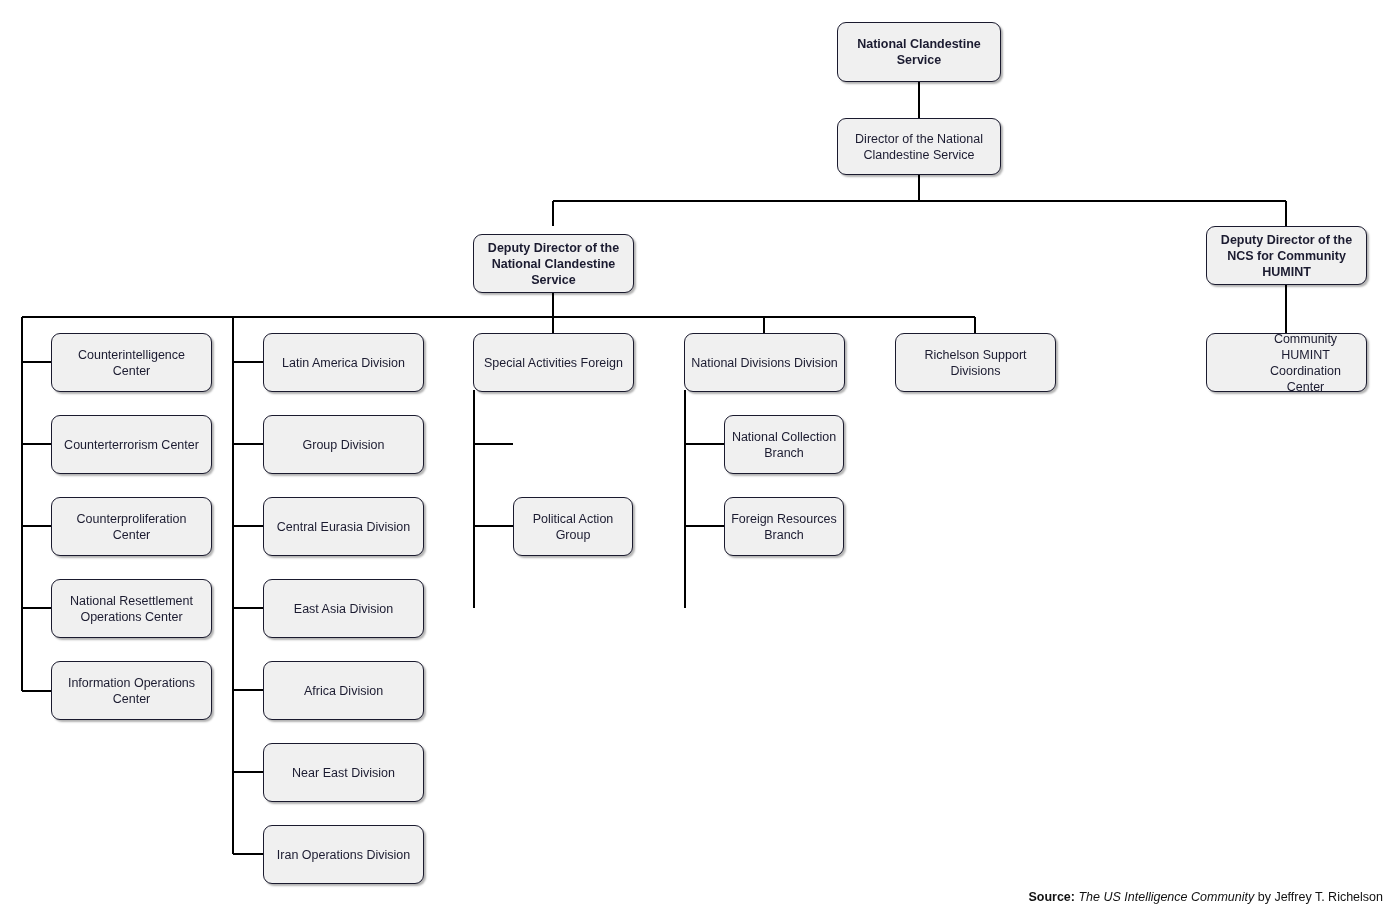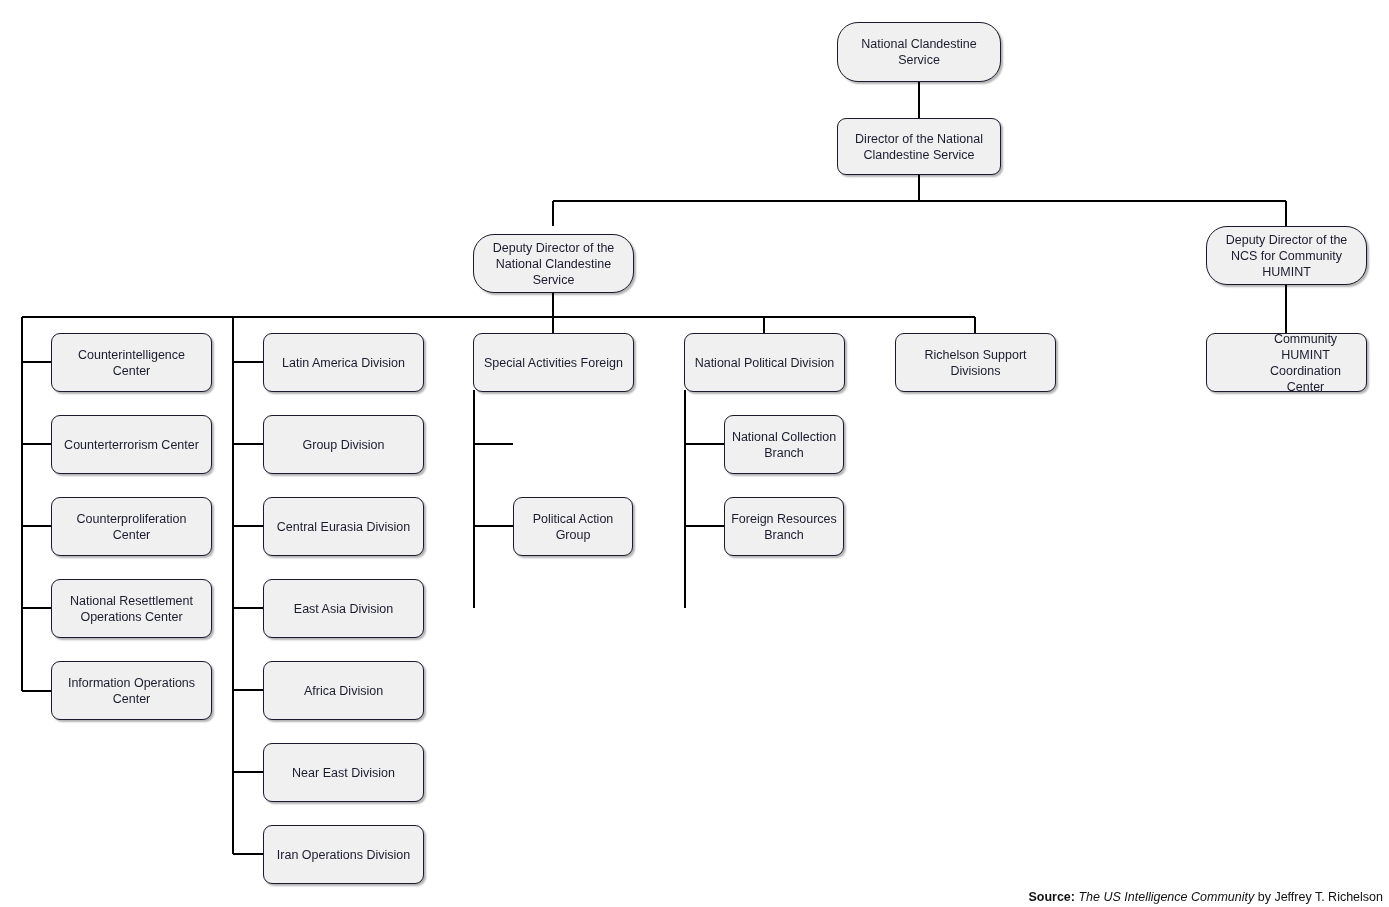--- a/index.html
+++ b/index.html
@@ -42,23 +42,22 @@
     color: #1b1b30;
     font-size: 12.5px;
     line-height: 1.28;
     padding: 2px 6px;
   }
   .node .label {
     display: block;
     width: 100%;
   }
   .node.bold {
-    font-weight: normal;
+    font-weight: bold;
     font-size: 12.5px;
-    border-radius: 21px;
   }
   #source-note {
     position: absolute;
     right: 6px;
     bottom: 3px;
     font-size: 12.5px;
     color: #111111;
     white-space: nowrap;
   }
   #source-note .src-label { font-weight: bold; }
@@ -168,21 +167,21 @@
   </div>
 
   <div class="node" style="left:473px; top:333px; width:161px; height:59px;">
     <span class="label">Special Activities Foreign</span>
   </div>
   <div class="node" style="left:513px; top:497px; width:120px; height:59px;">
     <span class="label">Political Action Group</span>
   </div>
 
   <div class="node" style="left:684px; top:333px; width:161px; height:59px;">
-    <span class="label">National Political Division</span>
+    <span class="label">National Divisions Division</span>
   </div>
   <div class="node" style="left:724px; top:415px; width:120px; height:59px;">
     <span class="label">National Collection Branch</span>
   </div>
   <div class="node" style="left:724px; top:497px; width:120px; height:59px;">
     <span class="label">Foreign Resources Branch</span>
   </div>
 
   <div class="node" style="left:895px; top:333px; width:161px; height:59px;">
     <span class="label">Richelson Support Divisions</span>

